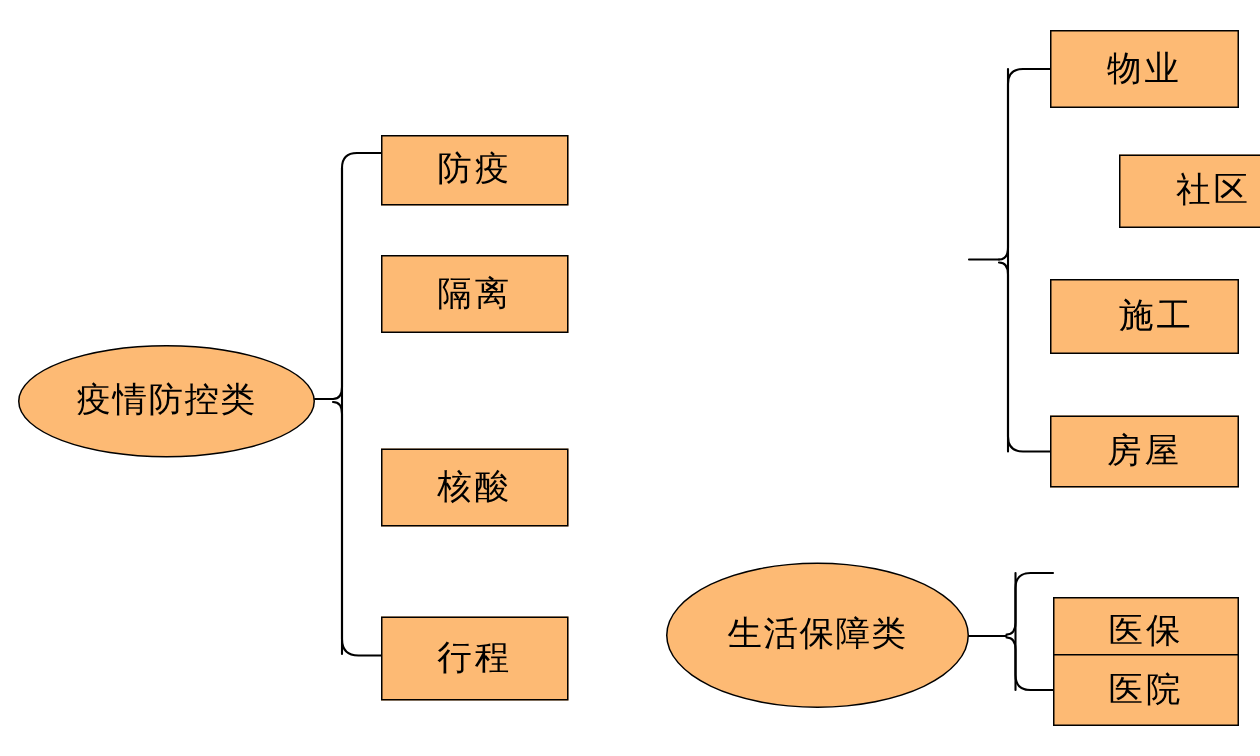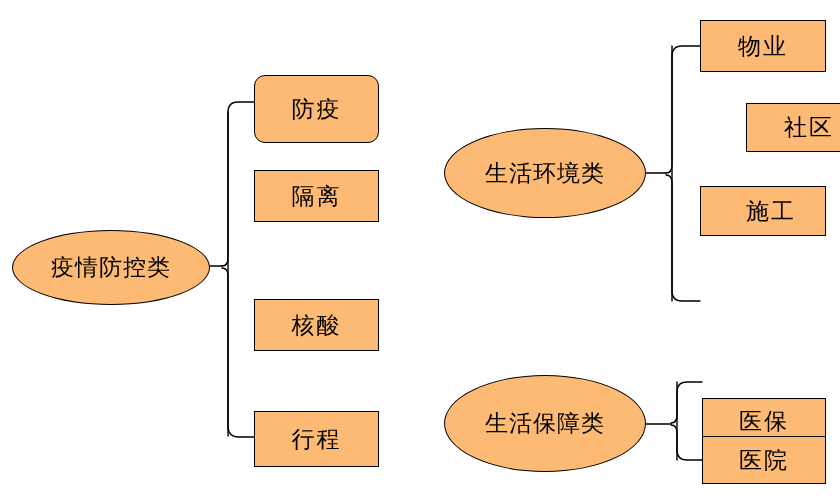--- a/index.html
+++ b/index.html
@@ -76,45 +76,45 @@
     <path d="M 646 424 L 671 424"></path>
     <path d="M 677 382 L 677 460"></path>
     <path d="M 671 423 Q 677 423 677 415 L 677 392 Q 677 382 687 382 L 702 382"></path>
     <path d="M 671 425 Q 677 425 677 433 L 677 450 Q 677 460 687 460 L 702 460"></path>
   </svg>
 
   <div class="node node-ellipse" style="left:12px; top:230px; width:198px; height:75px;">
     <span class="node-label">疫情防控类</span>
   </div>
 
-  <div class="node node-box" style="left:254px; top:75px; width:125px; height:68px;border-radius:11px;">
+  <div class="node node-box" style="left:254px; top:90px; width:125px; height:47px;">
     <span class="node-label">防疫</span>
   </div>
   <div class="node node-box" style="left:254px; top:170px; width:125px; height:52px;">
     <span class="node-label">隔离</span>
   </div>
   <div class="node node-box" style="left:254px; top:299px; width:125px; height:52px;">
     <span class="node-label">核酸</span>
   </div>
   <div class="node node-box" style="left:254px; top:411px; width:125px; height:56px;">
     <span class="node-label">行程</span>
   </div>
 
-  <div class="node node-ellipse" style="left:444px; top:128px; width:202px; height:90px;">
-    <span class="node-label">生活环境类</span>
-  </div>
 
   <div class="node node-box" style="left:700px; top:20px; width:126px; height:52px;">
     <span class="node-label">物业</span>
   </div>
   <div class="node node-box" style="left:700px; top:103px; width:126px; height:49px;margin-left:46px;">
     <span class="node-label">社区</span>
   </div>
   <div class="node node-box" style="left:700px; top:186px; width:126px; height:50px;padding-left:16px;">
     <span class="node-label">施工</span>
+  </div>
+  <div class="node node-box" style="left:700px; top:277px; width:126px; height:48px;">
+    <span class="node-label">房屋</span>
   </div>
 
   <div class="node node-ellipse" style="left:444px; top:375px; width:202px; height:97px;">
     <span class="node-label">生活保障类</span>
   </div>
 
   <div class="node node-box" style="left:702px; top:358px; width:124px; height:47px;margin-top:40px;">
     <span class="node-label">医保</span>
   </div>
   <div class="node node-box" style="left:702px; top:436px; width:124px; height:48px;">

